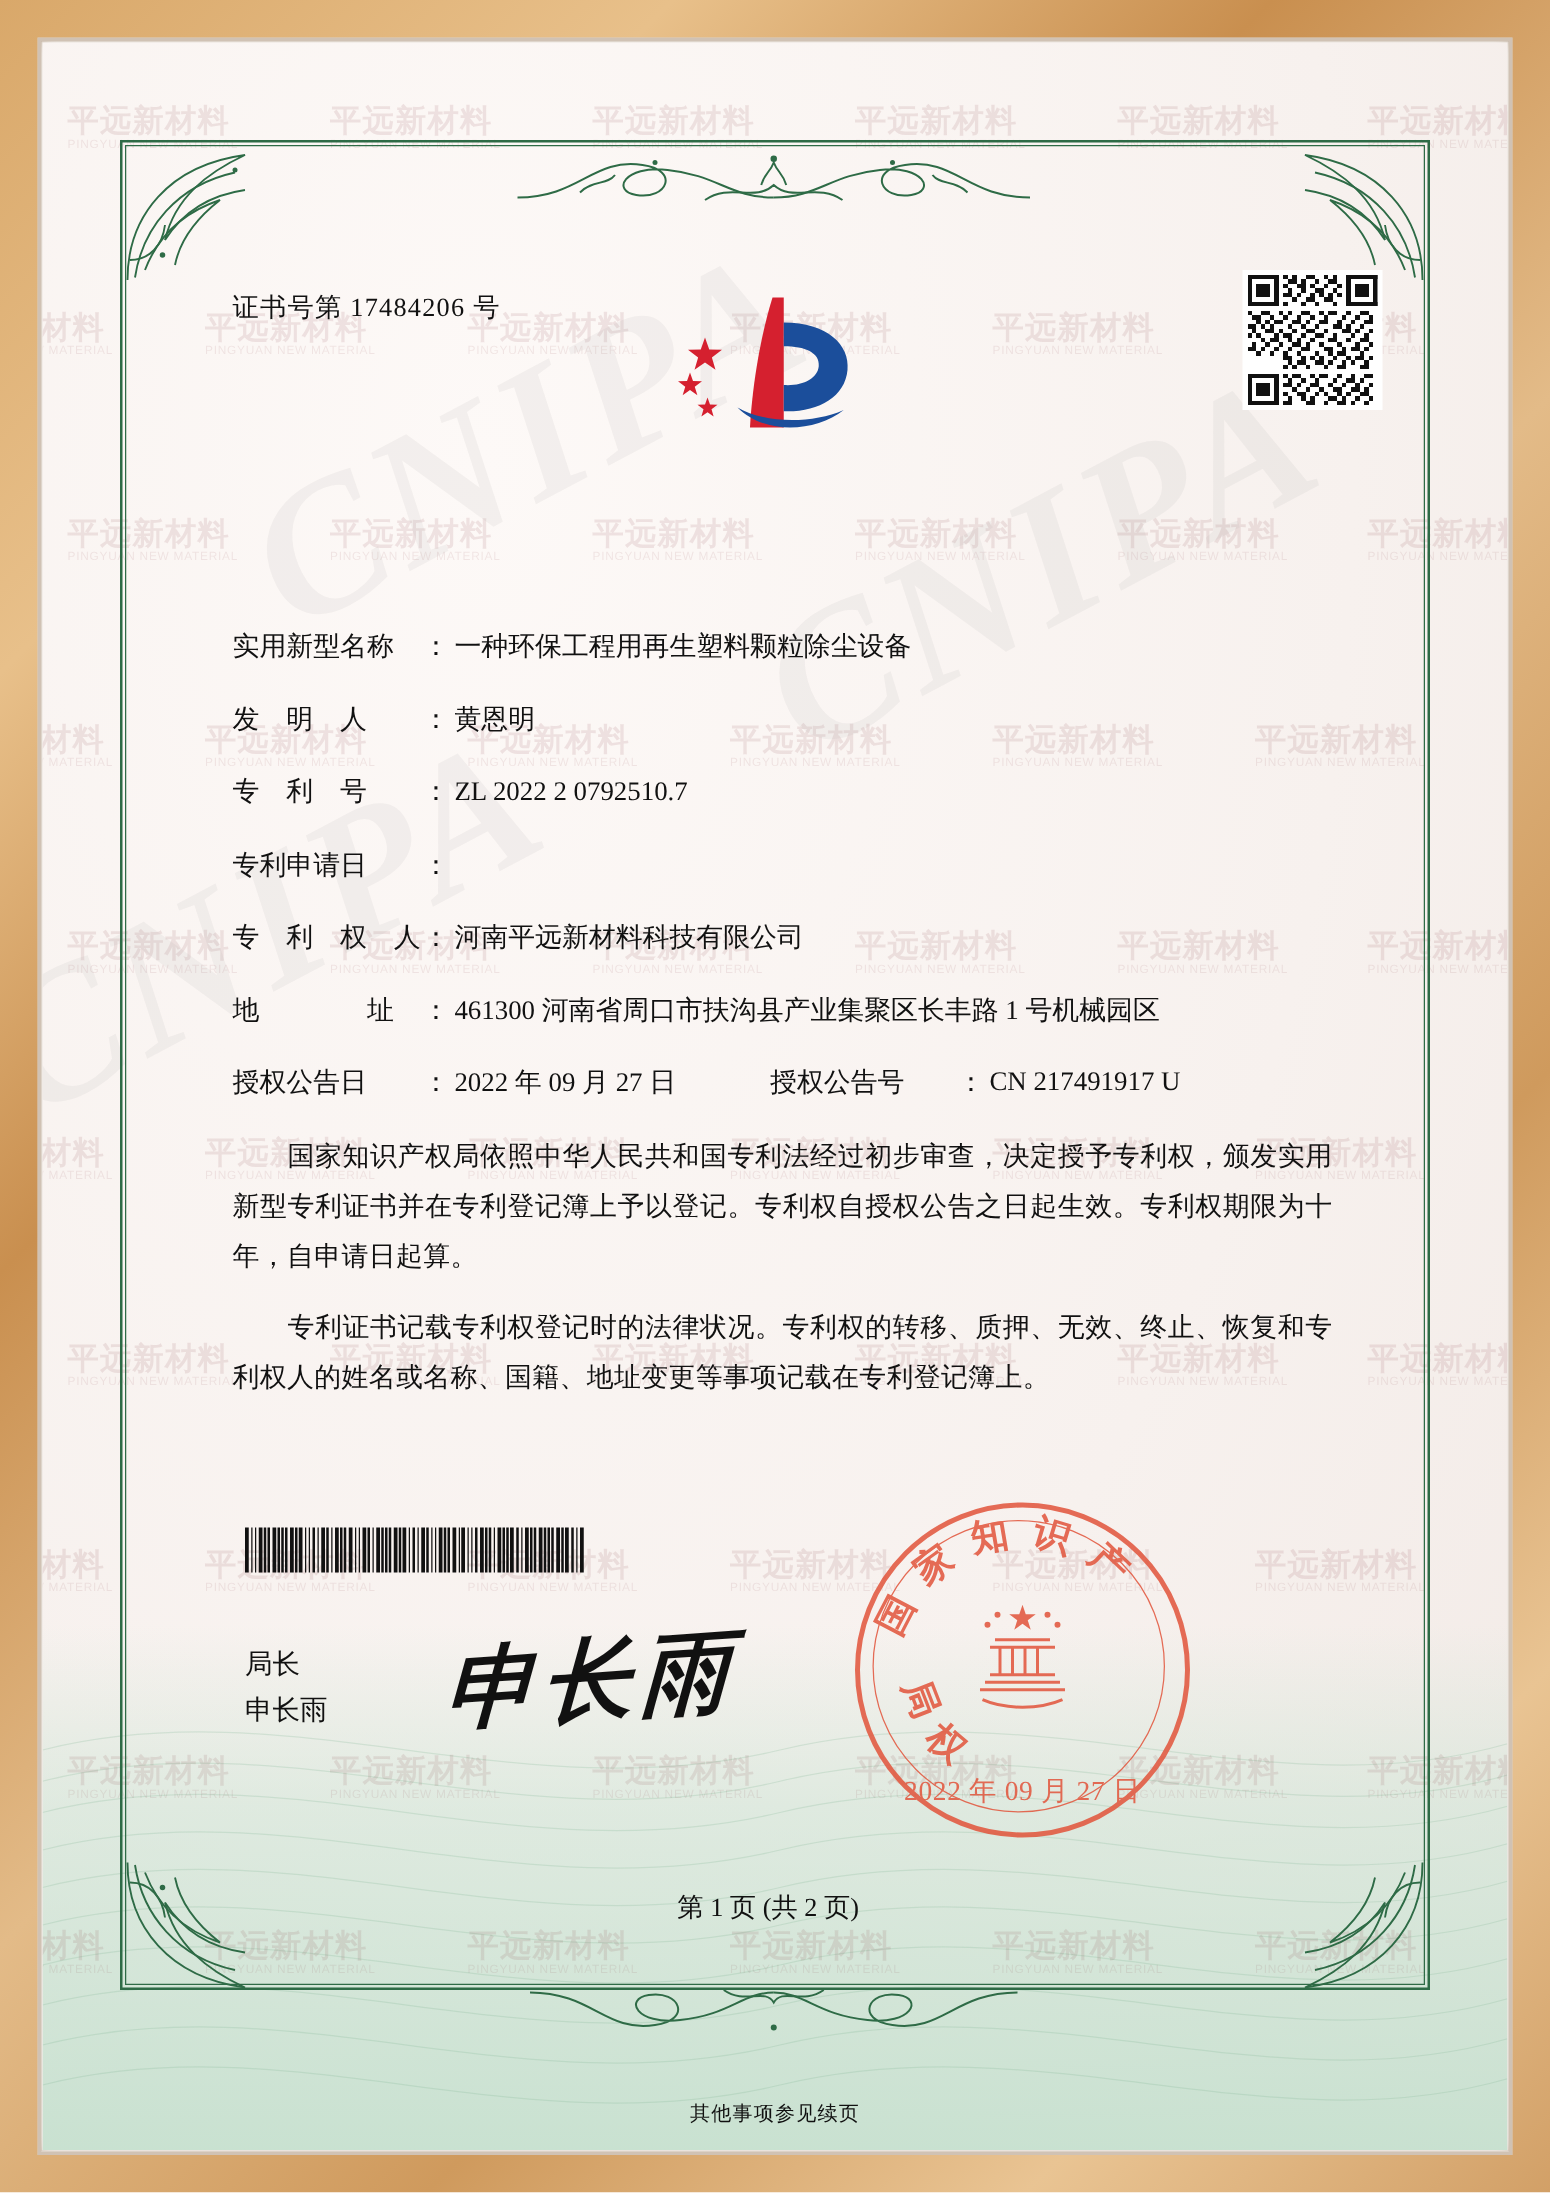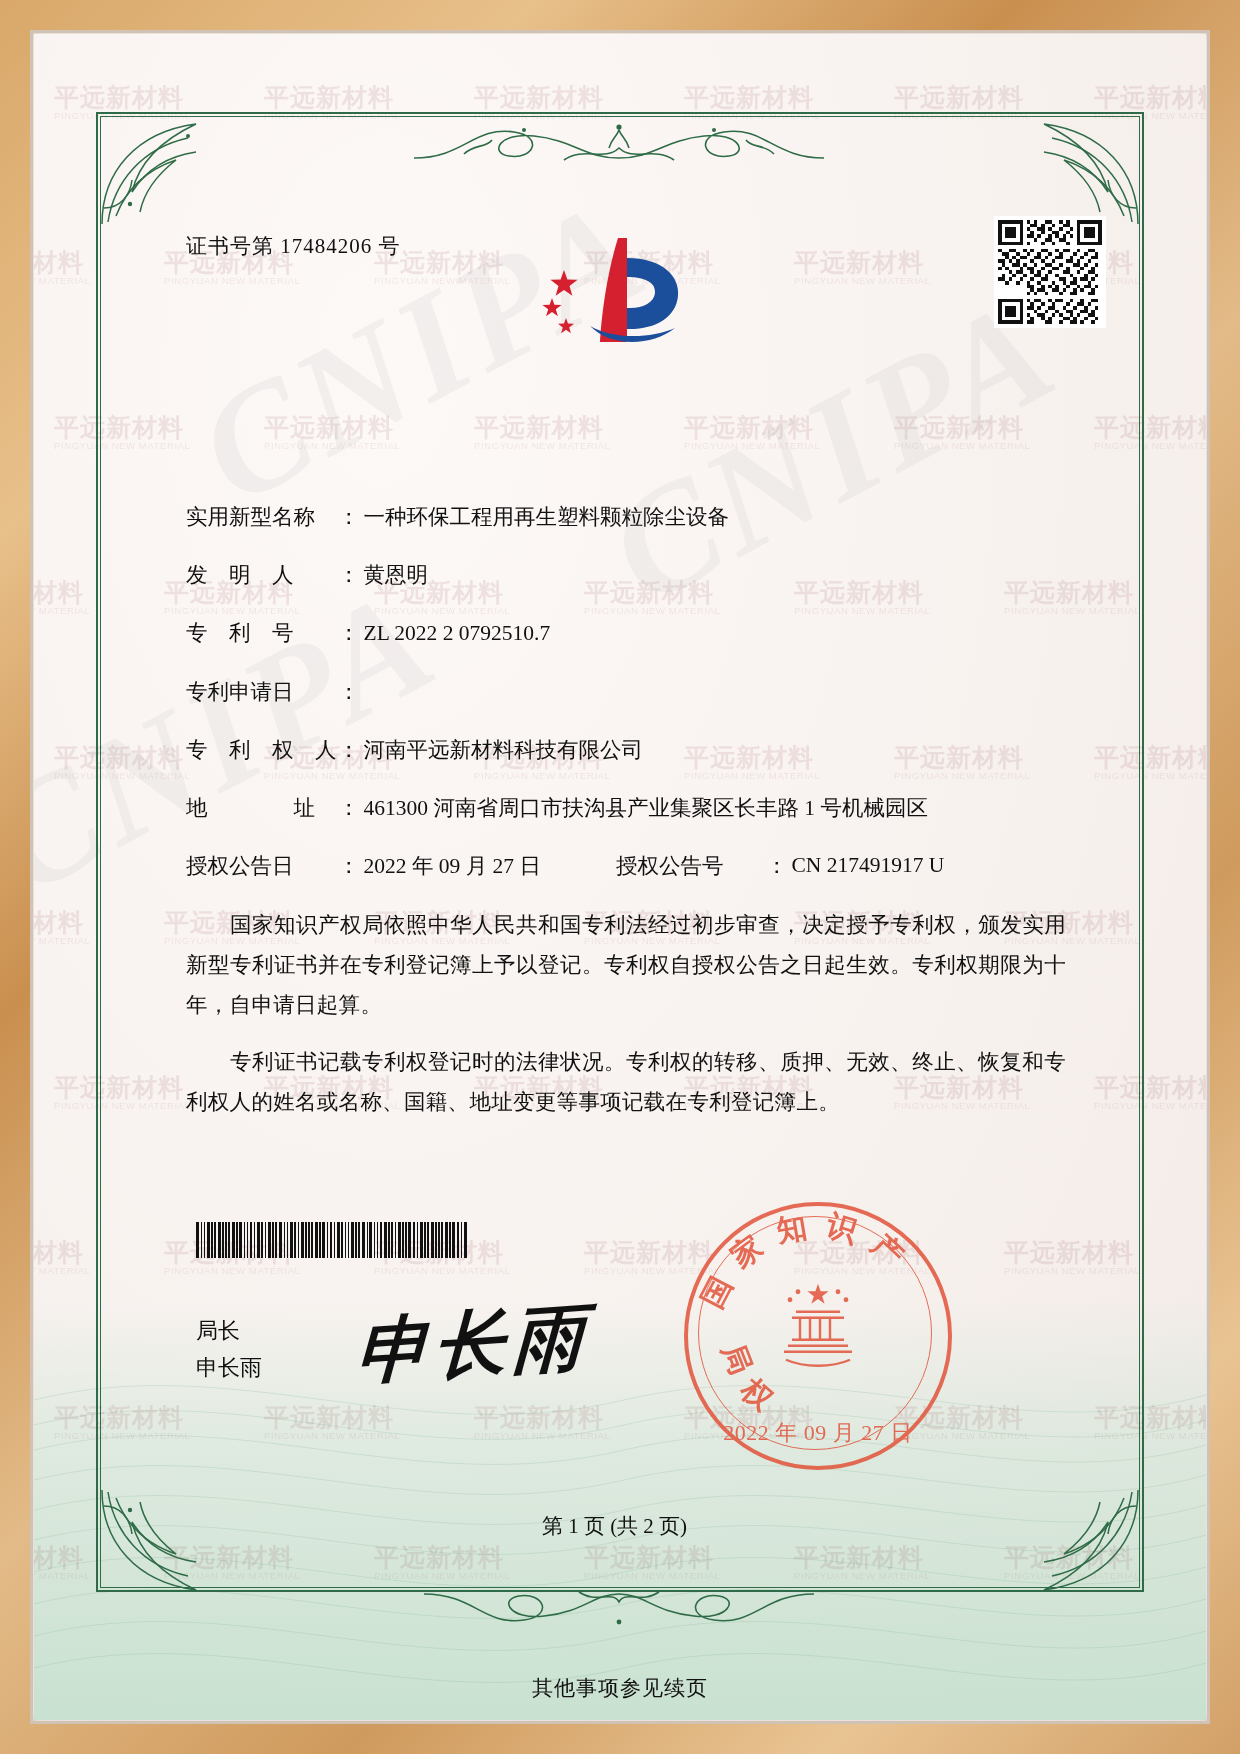--- a/index.html
+++ b/index.html
@@ -297,21 +297,21 @@
     bottom: 52px;
     text-align: center;
     font-size: 21px;
     color: #111;
   }
   .footer-note {
     position: absolute;
     left: 0; right: 0;
     bottom: 18px;
     text-align: center;
-    font-size: 21px;
+    font-size: 16px;
     color: #111;
     letter-spacing: 1px;
   }
 </style>
 </head>
 <body>
 
 <div class="frame-outer"></div>
 <div class="frame-inner-shadow"></div>
 

